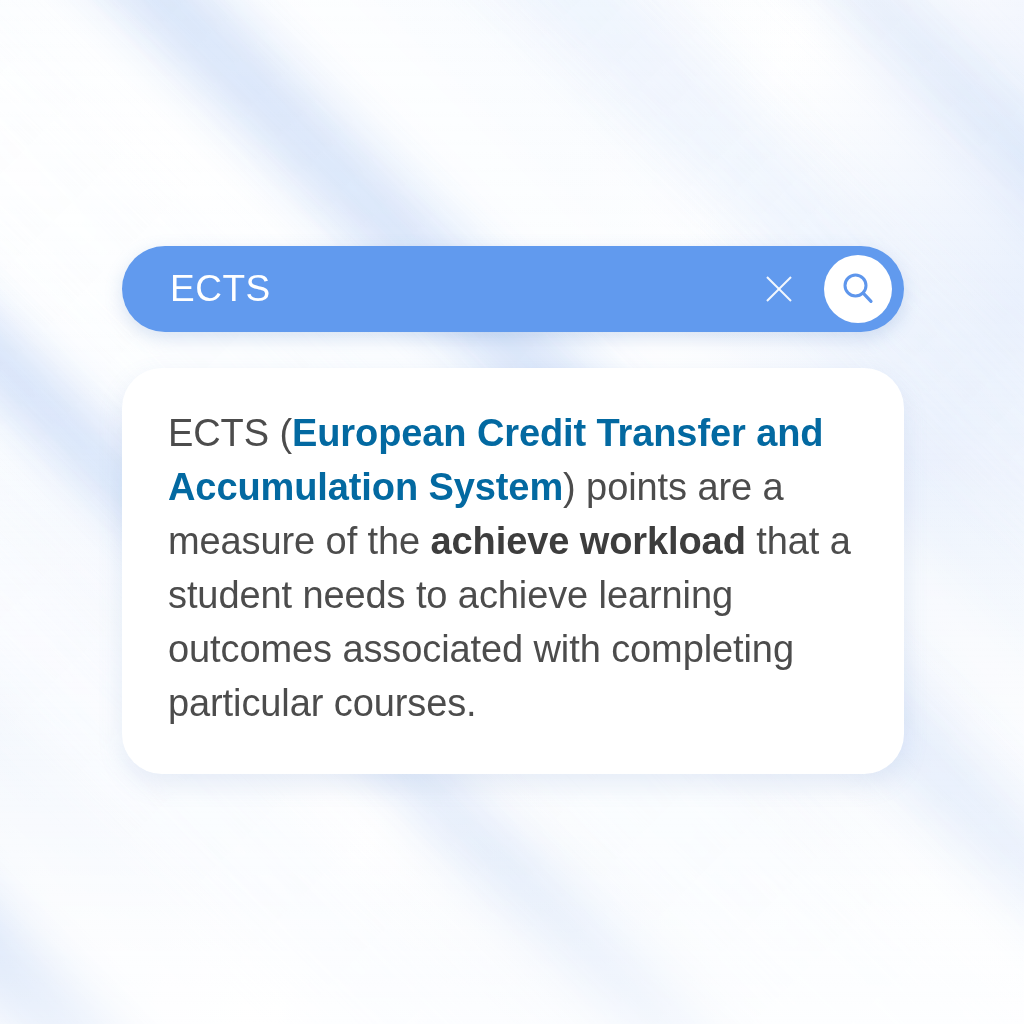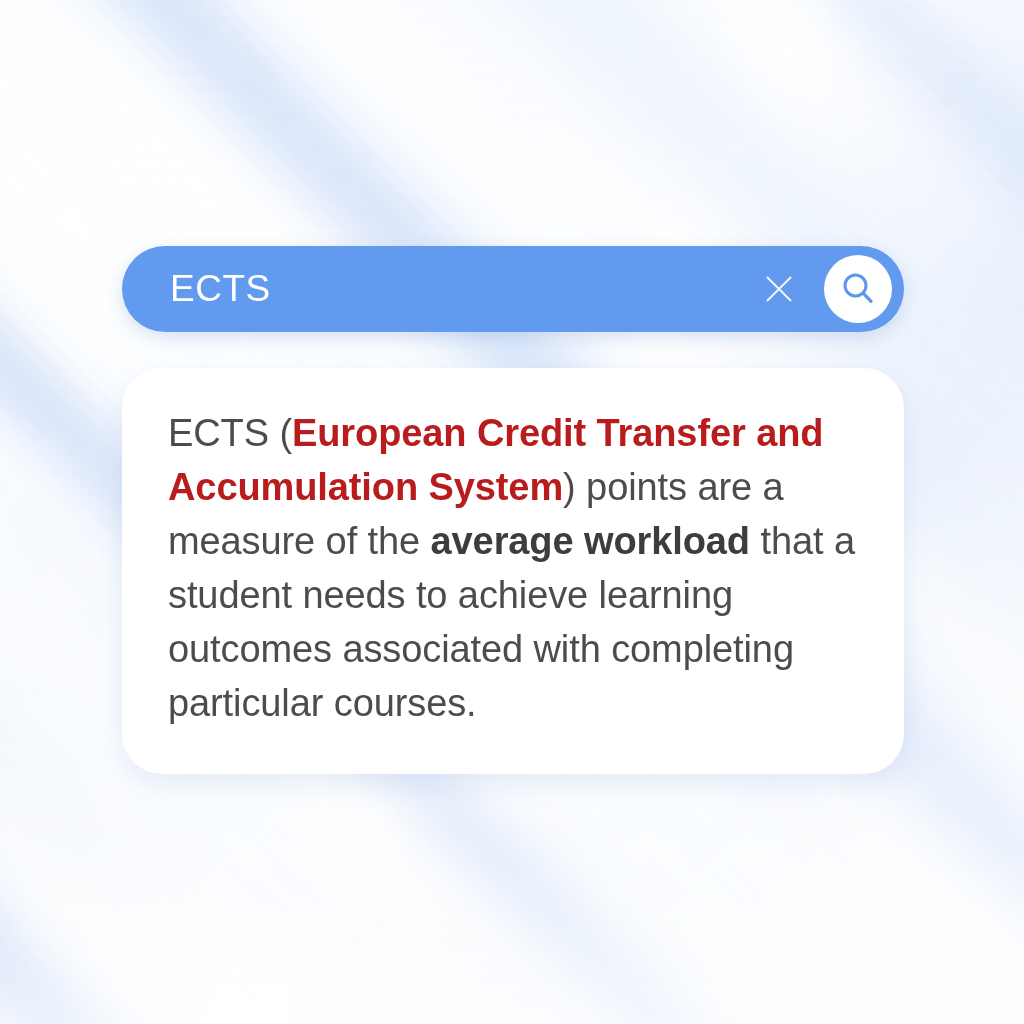--- a/index.html
+++ b/index.html
@@ -212,21 +212,21 @@
     position: absolute;
     left: 46px;
     top: 38px;
     right: 30px;
     color: #4c4c4c;
     font-size: 38px;
     line-height: 54px;
     font-weight: 400;
     letter-spacing: -.1px;
   }
-  .definition-text .accent { color: #b91c1c; font-weight: 700; }
+  .definition-text .accent { color: #0369a1; font-weight: 700; }
   .definition-text .strong { color: #3d3d3d; font-weight: 700; }
 
   
   .footer { position: absolute; left: 0; bottom: 0; width: 1024px; height: 110px; }
 </style>
 </head>
 <body>
 
 <div id="stage">
 
@@ -250,21 +250,21 @@
     <div class="clear-icon"></div>
     <div class="search-button">
       <svg width="40" height="40" viewBox="0 0 40 40">
         <circle cx="17.5" cy="16.5" r="10.5" fill="none" stroke="#5E96EC" stroke-width="3"></circle>
         <line x1="25.2" y1="24.2" x2="33" y2="32.4" stroke="#5E96EC" stroke-width="3.2" stroke-linecap="round"></line>
       </svg>
     </div>
   </div>
 
   <div class="definition-card">
-    <div class="definition-text"><span>ECTS</span><span> (</span><span class="accent">European Credit Transfer and Accumulation System</span><span>) points are a measure of the </span><span class="strong">average workload</span><span> that a student needs to achieve learning outcomes associated with completing particular courses.</span></div>
+    <div class="definition-text"><span>ECTS</span><span> (</span><span class="accent">European Credit Transfer and Accumulation System</span><span>) points are a measure of the </span><span class="strong">achieve workload</span><span> that a student needs to achieve learning outcomes associated with completing particular courses.</span></div>
   </div>
 
   <div class="footer">
 
     
 
     
 
     
   </div>

